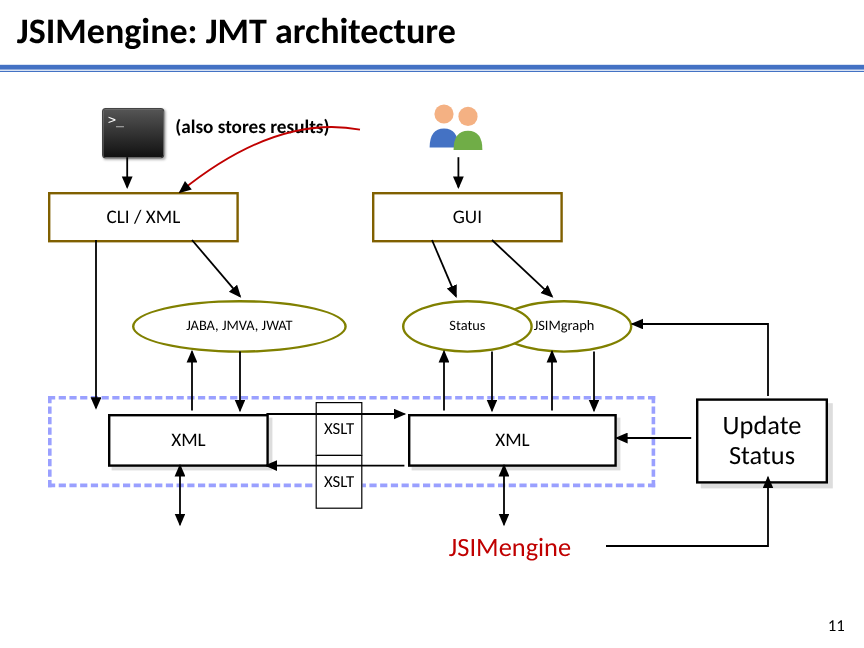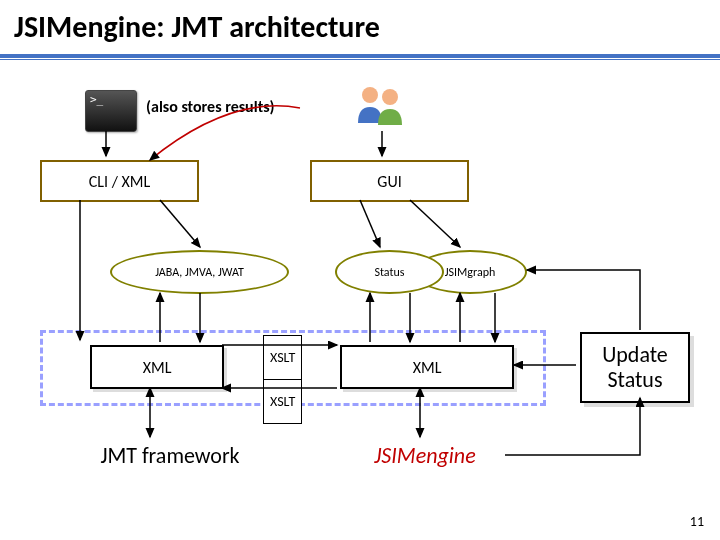--- a/index.html
+++ b/index.html
@@ -13,21 +13,21 @@
 .term-icon::before{content:">_";color:#fff}
 .users-icon{position:absolute;top:83px;left:350px;width:60px;height:46px}
 .users-icon svg{width:60px;height:46px}
 
 .note{position:absolute;top:97px;left:146px;font-size:16px;font-weight:600}
 
 
 .box{position:absolute;border:2px solid #000;background:#fff;text-align:center;display:flex;align-items:center;justify-content:center;font-size:16px}
 .box.olive{border-color:#806000}
 .box.jmt{border:none;font-size:22px}
-.box.engine{border:none;font-size:22px;font-style:italic;color:#C00000}
+.box.engine{border:none;font-size:22px;color:#C00000}
 .oval{position:absolute;border:2px solid #808000;border-radius:50%;background:#fff;text-align:center;display:flex;align-items:center;justify-content:center;font-size:12px}
 .xslt{position:absolute;border:1px solid #000;background:#fff;font-size:14px;padding:13px 6px}
 .status{position:absolute;border:2px solid #000;background:#fff;text-align:center;font-size:22px;line-height:1.15;padding:8px;box-shadow:4px 4px 0 #ddd}
 .dashed{position:absolute;border:3px dashed #9aa0ff}
 
 
 .arrows{position:absolute;top:0;left:0;width:720px;height:540px;pointer-events:none}
 </style>
 </head>
 <body>
@@ -62,21 +62,20 @@
   <div class="box" style="top:345px;left:340px;width:170px;height:40px;box-shadow:3px 3px 0 #ddd">XML</div>
 
   <div class="xslt" style="top:335px;left:263px">XSLT</div>
   <div class="xslt" style="top:379px;left:263px">XSLT</div>
 
   <div class="status" style="top:332px;left:580px;width:90px">
     <div>Update</div>
     <div>Status</div>
   </div>
 
-  <div class="box jmt" style="top:440px;left:75px;width:190px;height:30px">JMT framework</div>
   <div class="box engine" style="top:440px;left:345px;width:160px;height:30px">JSIMengine</div>
 
   <div class="page-num">11</div>
 
   <svg class="arrows">
     <defs>
       <marker id="ah" markerWidth="8" markerHeight="8" refX="6" refY="3" orient="auto">
         <path d="M0,0 L7,3 L0,6 Z" fill="#000"></path>
       </marker>
       <marker id="ahb" markerWidth="8" markerHeight="8" refX="1" refY="3" orient="auto">

